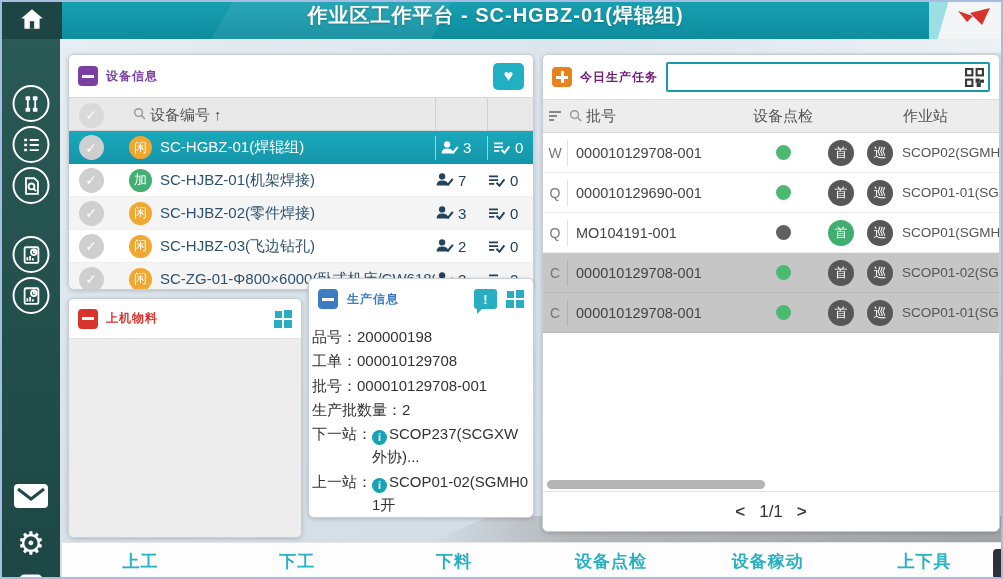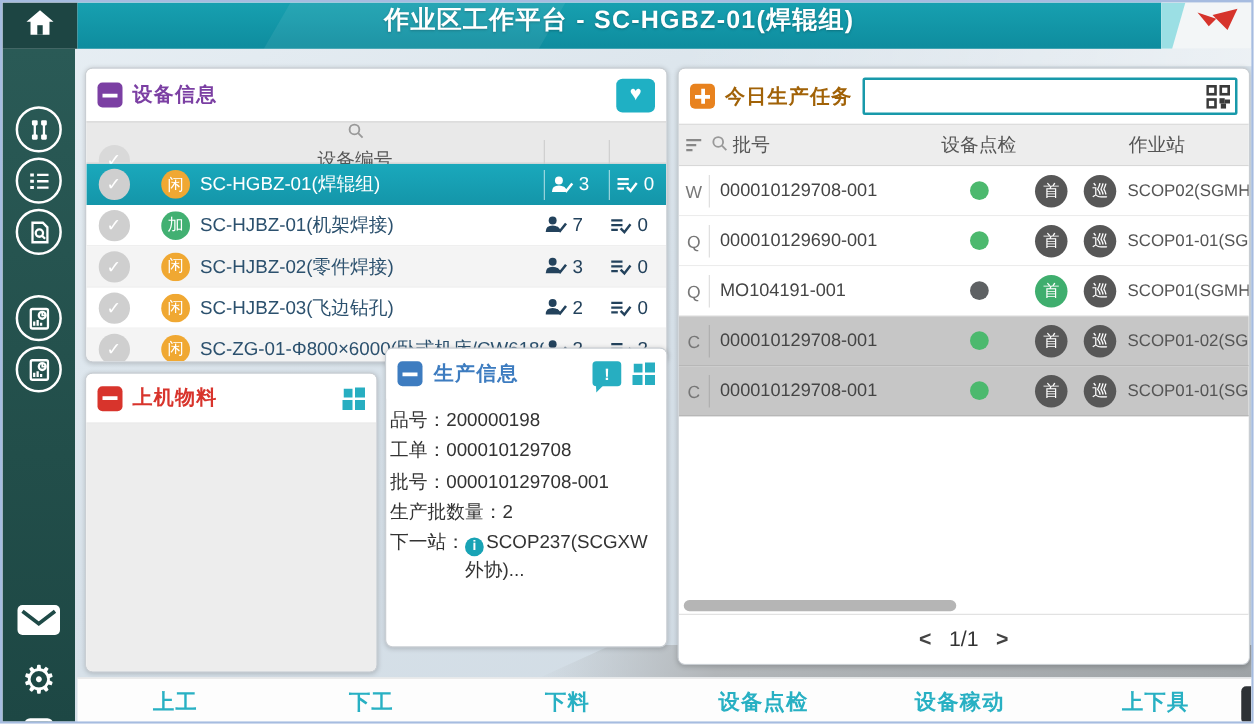--- a/index.html
+++ b/index.html
@@ -33,35 +33,35 @@
   .gear-glyph { color:#fff; font-size:31px; line-height:1; }
 
   
   .panel { position:absolute; background:#fff; border:1px solid #c9ced3; border-radius:6px;
     box-shadow:0 1px 4px rgba(0,0,0,.18); overflow:hidden; z-index:1; display:flex; flex-direction:column; }
   .panel-head { display:flex; align-items:center; padding:0 9px; flex:none; background:#fff; }
   .sq-icon { width:20px; height:20px; border-radius:4px; position:relative; flex:none; }
   .sq-icon::before { content:""; position:absolute; left:4px; top:8.5px; width:12px; height:3px; background:#fff; }
   .sq-icon.plus::after { content:""; position:absolute; left:8.5px; top:4px; width:3px; height:12px; background:#fff; }
   .sq-purple { background:#7b3fa3; } .sq-red { background:#d8342c; } .sq-blue { background:#3d7cc0; } .sq-orange { background:#e8821e; }
-  .panel-title { font-size:16px; font-weight:bold; margin-left:8px; letter-spacing:1px; }
-  .t-purple { color:#7b3fa3; } .t-red { color:#d8342c; } .t-blue { color:#3d7cc0; } .t-orange { color:#a16207; }
+  .panel-title { font-size:12px; font-weight:bold; margin-left:8px; letter-spacing:1px; }
+  .t-purple { color:#7b3fa3; } .t-red { color:#d8342c; } .t-blue { color:#3d7cc0; } .t-orange { color:#701a75; }
   .grid-icon { display:grid; grid-template-columns:8px 8px; grid-template-rows:8px 8px; gap:2px; flex:none; cursor:pointer; }
   .grid-icon span { background:#27aec1; }
   .grid-icon span:first-child { width:7px; height:7px; align-self:end; justify-self:end; }
 
   
   .eq-panel { left:66px; top:52px; width:466px; height:236px; }
   .eq-panel .panel-head { height:42px; }
   .heart-btn { margin-left:auto; width:31px; height:27px; background:#1fb0c4; border-radius:5px; color:#fff;
     display:flex; align-items:center; justify-content:center; font-size:16px; cursor:pointer; }
   .eq-grid { display:grid; grid-template-columns:44px 1fr 52px 46px; align-items:center; }
   .eq-thead { height:34px; background:#e9e9e9; border-top:1px solid #d8d8d8; border-bottom:1px solid #d4d4d4; color:#555; font-size:15px; flex:none; }
   .eq-thead .cell-check { display:flex; justify-content:center; }
-  .eq-th-name { display:flex; align-items:center; gap:4px; padding-left:20px;flex-direction:column; }
+  .eq-th-name { display:flex; align-items:flex-start; gap:4px; padding-left:20px; }
   .eq-thead .hdiv { border-left:1px solid #d0d0d0; height:34px; }
   .eq-rows { flex:1; overflow:hidden; }
   .eq-row { height:33px; font-size:15px; color:#2c516e; cursor:pointer; border-bottom:1px solid #efefef; }
   .eq-row.alt { background:#f4f4f4; }
   .eq-row.selected { background:linear-gradient(180deg,#1aa9bc,#1495a9); color:#fff; border-bottom:none; }
   .cell-check { display:flex; justify-content:center; }
   .check-circle { width:25px; height:25px; border-radius:50%; background:#cfcfcf; color:#fff;
     display:flex; align-items:center; justify-content:center; font-size:14px; font-weight:bold; }
   .eq-name-cell { display:flex; align-items:center; gap:8px; overflow:hidden; white-space:nowrap; padding-left:16px; }
   .badge { width:23px; height:23px; border-radius:50%; color:#fff; font-size:13px; display:flex; align-items:center; justify-content:center; flex:none; }
@@ -418,20 +418,24 @@
           <span class="prod-value">000010129708-001</span>
         </div>
       <div class="prod-field">
           <span class="prod-label">生产批数量：</span>
           <span class="prod-value">2</span>
         </div>
       <div class="prod-field">
           <span class="prod-label">下一站：</span>
           <span class="prod-value"><span class="info-dot">i</span><span>SCOP237(SCGXW外协)...</span></span>
         </div>
+      <div class="prod-field">
+          <span class="prod-label">上一站：</span>
+          <span class="prod-value"><span class="info-dot">i</span><span>SCOP01-02(SGMH01开</span></span>
+        </div>
     </div>
   </div>
 
   <div class="panel task-panel">
     <div class="panel-head">
       <span class="sq-icon plus sq-orange"></span>
       <span class="panel-title t-orange">今日生产任务</span>
       <span class="task-search">
         <input type="text" value="" style="">
         <span class="qr-icon">

